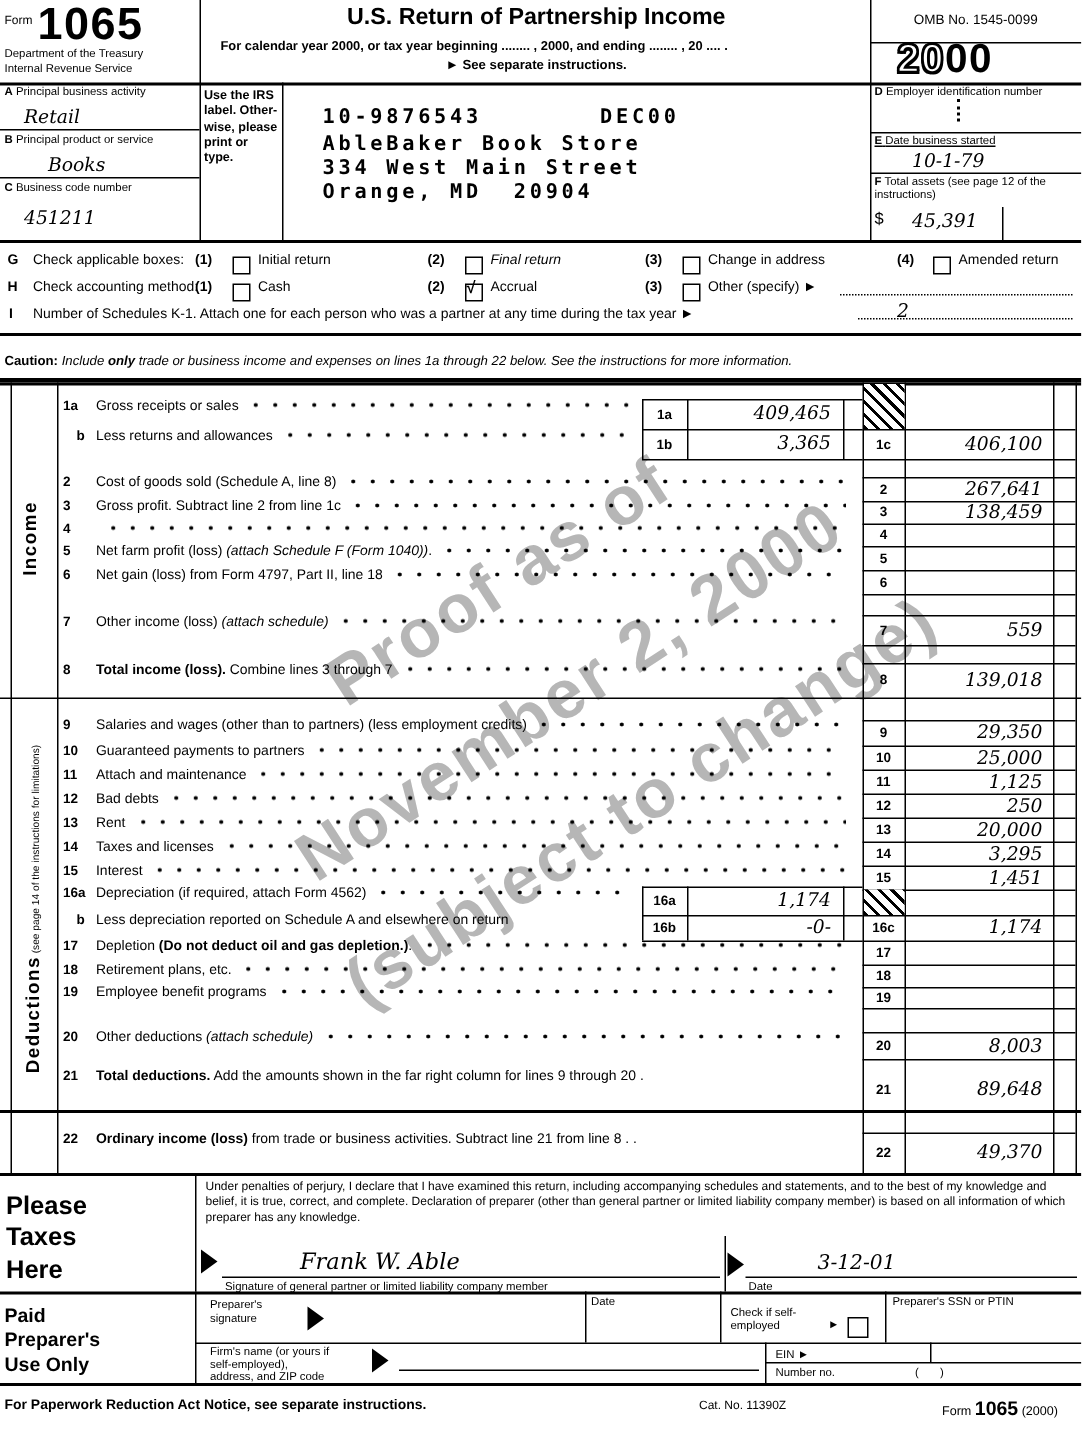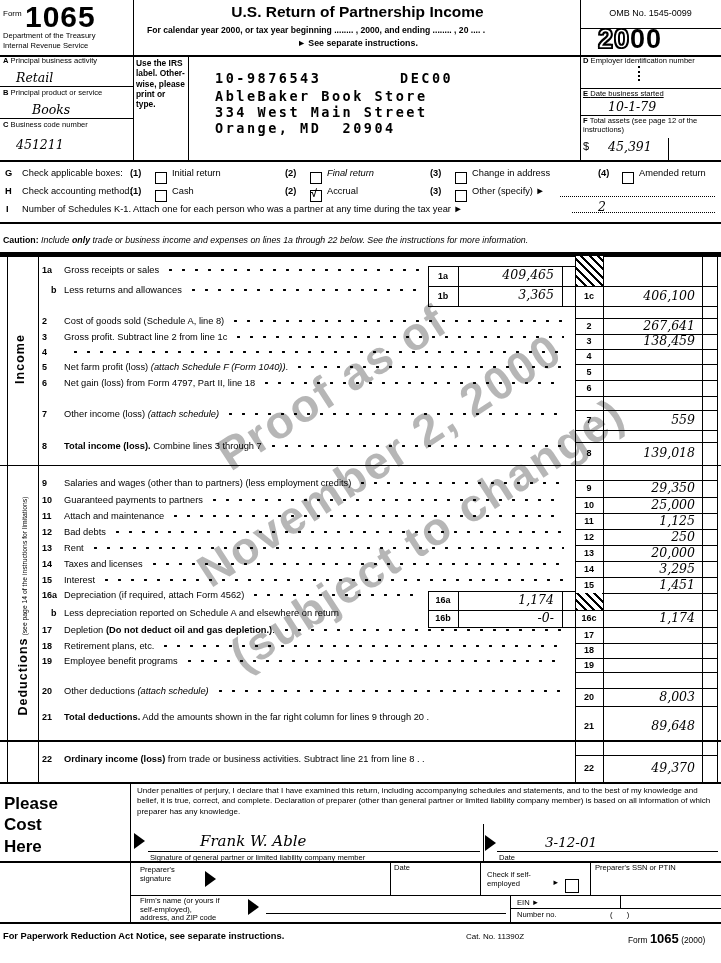--- a/index.html
+++ b/index.html
@@ -266,36 +266,41 @@
   <div class="vlabel" style="left:-128px;top:597px;width:300px;"><span class="b" style="font-size:12.5px;letter-spacing:1px;">Deductions</span><span style="font-size:6.8px;"> (see page 14 of the instructions for limitations)</span></div>
 
   <div class="wm">
     <div>Proof as of</div>
     <div>November 2, 2000</div>
     <div>(subject to change)</div>
   </div>
 
   <div class="abs b" style="left:4px;top:793px;font-size:17px;line-height:1.25;">
     <div>Please</div>
-    <div>Cost</div>
+    <div>Taxes</div>
     <div>Here</div>
   </div>
   <div class="vl" style="left:130px;top:782px;height:79px;"></div>
   <div class="abs" style="left:137px;top:786px;width:580px;font-size:8px;line-height:1.3;">Under penalties of perjury, I declare that I have examined this return, including accompanying schedules and statements, and to the best of my knowledge and belief, it is true, correct, and complete. Declaration of preparer (other than general partner or limited liability company member) is based on all information of which preparer has any knowledge.</div>
   <div class="abs" style="left:134px;top:833px;"><span class="tri"></span></div>
   <div class="abs hand" style="left:200px;top:832px;font-size:15px;">Frank W. Able</div>
   <div class="hl" style="left:148px;top:851px;width:332px;"></div>
   <div class="abs sm" style="left:150px;top:854px;">Signature of general partner or limited liability company member</div>
   <div class="vl" style="left:483px;top:824px;height:37px;"></div>
   <div class="abs" style="left:485px;top:835px;"><span class="tri"></span></div>
   <div class="abs hand" style="left:545px;top:834px;font-size:13.5px;">3-12-01</div>
   <div class="hl" style="left:497px;top:851px;width:221px;"></div>
   <div class="abs sm" style="left:499px;top:854px;">Date</div>
   <div class="hl2" style="left:0;top:861px;width:721px;"></div>
 
+  <div class="abs b" style="left:3px;top:869px;font-size:13px;line-height:1.25;">
+    <div>Paid</div>
+    <div>Preparer's</div>
+    <div>Use Only</div>
+  </div>
   <div class="vl" style="left:130px;top:861px;height:61px;"></div>
   <div class="abs sm" style="left:140px;top:866px;width:60px;">Preparer's signature</div>
   <div class="abs" style="left:205px;top:871px;"><span class="tri"></span></div>
   <div class="abs" style="left:205px;top:871px;width:180px;height:20px;"></div>
   <div class="vl" style="left:390px;top:861px;height:34px;"></div>
   <div class="abs sm" style="left:394px;top:864px;">Date</div>
   <div class="vl" style="left:480px;top:861px;height:34px;"></div>
   <div class="abs sm" style="left:487px;top:871px;width:62px;">Check if self-employed</div>
   <div class="abs sm b" style="left:552px;top:879px;">►</div>
   <div class="abs" style="left:565px;top:876px;"><span class="cb" style="width:12px;height:12px;"></span></div>

